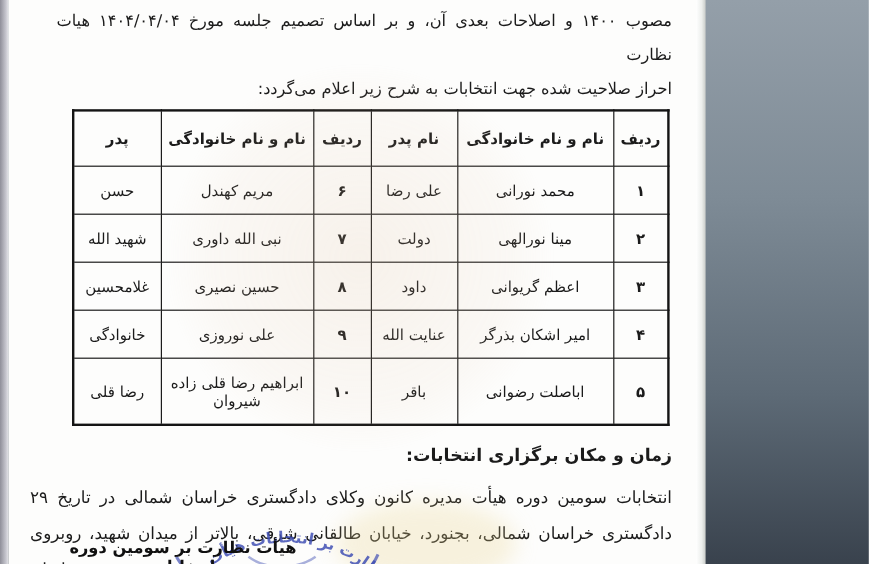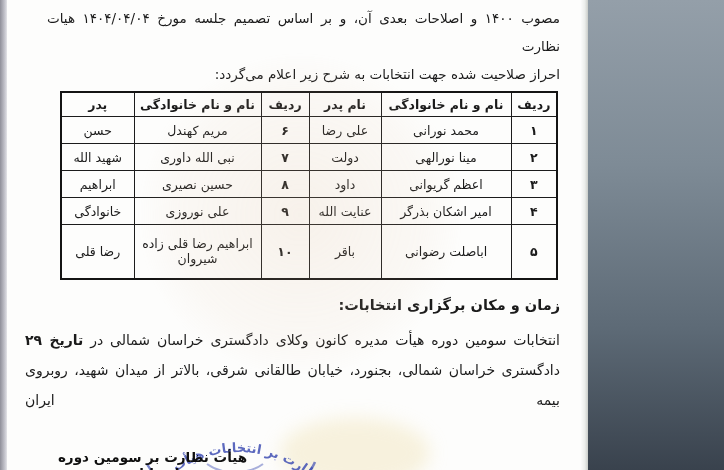--- a/index.html
+++ b/index.html
@@ -18,31 +18,31 @@
     background:radial-gradient(circle,rgba(222,190,158,0.18) 0%,rgba(222,190,158,0.08) 55%,transparent 72%);
     filter:blur(2px);pointer-events:none;}
   .watermark-small{position:absolute;top:418px;right:150px;width:150px;height:70px;
     background:rgba(232,212,140,0.28);border-radius:50%;filter:blur(9px);pointer-events:none;}
   .intro{padding:4px 20px 0 18px;}
   .intro .line{font-size:13.5px;line-height:28px;white-space:nowrap;margin-left:22px;}
   .intro .fill{text-align:justify;text-align-last:justify;white-space:normal;}
   table.cand{border-collapse:collapse;width:496px;margin:3px 22px 0 auto;
     table-layout:fixed;background:transparent;}
   table.cand th,table.cand td{border:1px solid #1c1c1c;text-align:center;
-    font-size:12.5px;padding:1px 4px;overflow:hidden;}
+    font-size:12.5px;padding:12px 4px;overflow:hidden;}
   table.cand{border:2px solid #141414;}
   table.cand th{font-weight:bold;height:21px;font-size:12.5px;}
   table.cand tbody tr{height:27px;}
   table.cand tbody tr:last-child{height:54px;}
   table.cand td:nth-child(1),table.cand td:nth-child(4){font-weight:bold;}
   .section-heading{margin:17px 20px 0 0;font-weight:bold;font-size:14.5px;text-align:right;}
   .details{padding:12px 20px 0 18px;}
   .details .line{font-size:14px;line-height:30px;}
   .details .fill{text-align:justify;text-align-last:justify;}
-  .b{font-weight:bold;}
+  .b{font-weight:normal;}
   .stamp-wrap{position:absolute;left:112px;top:412px;width:240px;height:240px;pointer-events:none;}
   .signature{position:absolute;left:28px;top:449px;width:235px;text-align:center;
     font-weight:bold;font-size:13.5px;color:#101010;}
 </style>
 </head>
 <body>
 
 <div class="left-strip"></div>
 <div class="page-edge"></div>
 
@@ -90,21 +90,21 @@
           <td>۷</td>
           <td>نبی الله داوری</td>
           <td>شهید الله</td>
         </tr>
         <tr>
           <td>۳</td>
           <td>اعظم گریوانی</td>
           <td>داود</td>
           <td>۸</td>
           <td>حسین نصیری</td>
-          <td>ابراهیم</td>
+          <td>غلامحسین</td>
         </tr>
         <tr>
           <td>۴</td>
           <td>امیر اشکان بذرگر</td>
           <td>عنایت الله</td>
           <td>۹</td>
           <td>علی نوروزی</td>
           <td>خانوادگی</td>
         </tr>
         <tr>

